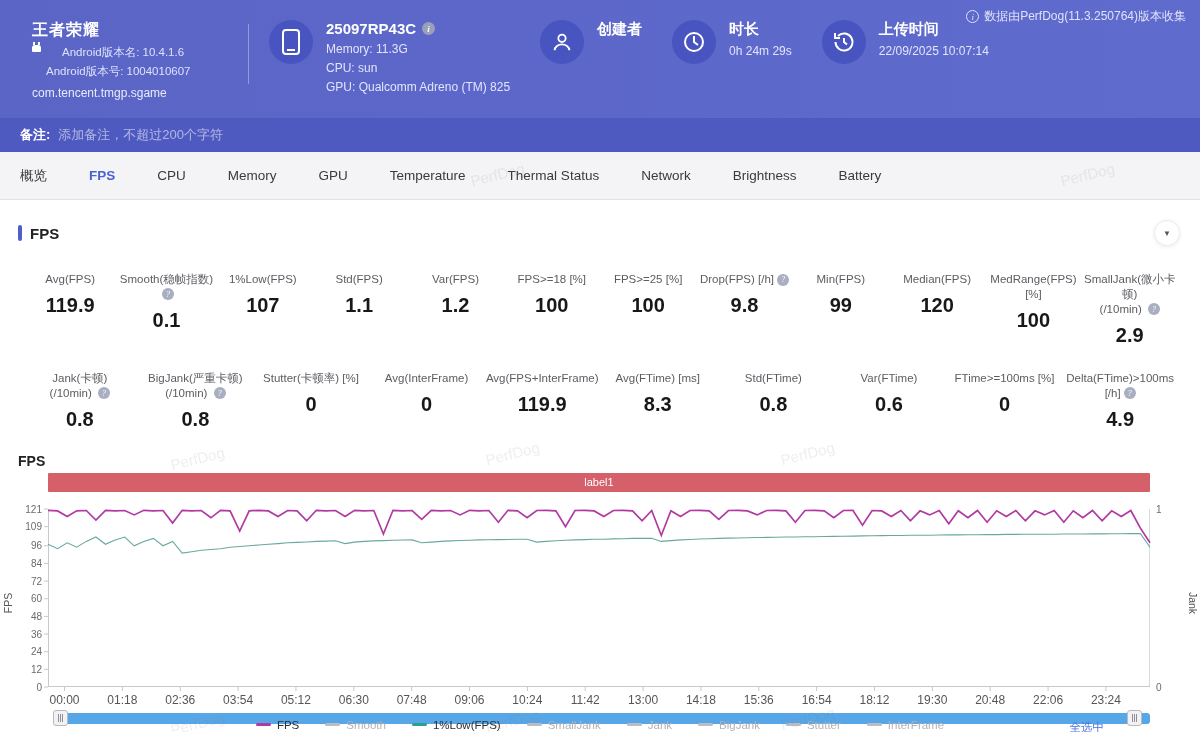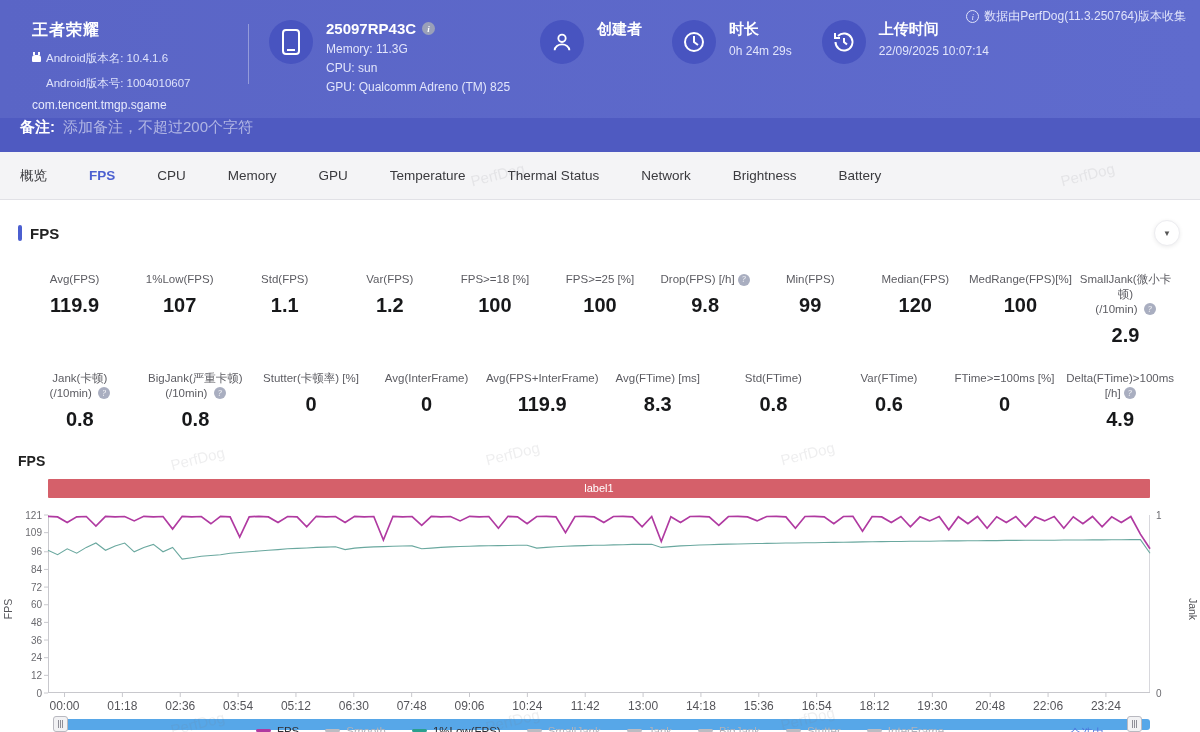--- a/index.html
+++ b/index.html
@@ -13,37 +13,37 @@
     font-size:9px; align-items:center; justify-content:center; font-style:italic; font-family:"Liberation Serif",serif;}
   .hdr-row { display:flex; align-items:flex-start; padding:20px 0 0 18px; }
   .app-icon { width:62px; height:62px; border-radius:12px; position:relative; flex:0 0 auto;
     background:linear-gradient(140deg,#f0c060 0%,#d4542f 45%,#8e2420 100%); box-shadow:0 1px 4px rgba(0,0,0,.3); overflow:hidden;}
   .app-icon:before { content:""; position:absolute; left:14px; top:16px; width:46px; height:46px; border-radius:50%;
     background:radial-gradient(circle at 40% 35%, #f7e3c0 0%, #caa26a 35%, #8c3c23 75%);}
   .badge-5v5 { position:absolute; top:2px; left:2px; background:#c03227; color:#ffe9a8; font-size:9px; font-weight:bold;
     font-style:italic; padding:1px 4px; border-radius:4px; border:1px solid #ffd77e; z-index:2;}
   .app-info { margin-left:14px; width:200px; }
   .app-name { font-size:16px; font-weight:bold; letter-spacing:1px; }
-  .app-line { font-size:11.5px; color:#dde1fb; margin-top:10px; display:flex; align-items:center; gap:5px;}
+  .app-line { font-size:11.5px; color:#dde1fb; margin-top:4px; display:flex; gap:21px;}
   .android-ico { width:9px; height:7px; background:#fff; border-radius:3px 3px 1px 1px; position:relative; flex:0 0 auto;}
   .android-ico:after { content:""; position:absolute; top:-3px; left:1px; width:2px; height:3px; background:#fff; box-shadow:5px 0 0 #fff;}
   .pkg { margin-top:7px; font-size:12px; color:#e7eafc; }
   .hdr-div { width:1px; height:60px; background:rgba(255,255,255,.35); margin:4px 20px 0 16px; }
   .blk { display:flex; margin-right:30px; }
   .blk-ico { width:44px; height:44px; border-radius:50%; background:#4854c0; display:flex; align-items:center; justify-content:center; flex:0 0 auto;}
   .blk-body { margin-left:13px; }
   .blk-title { font-size:15px; font-weight:bold; display:flex; align-items:center; gap:6px; }
   .blk-line { font-size:12px; color:#e2e5fb; margin-top:5px; }
   .phone-glyph { width:18px; height:26px; border:2px solid #fff; border-radius:4px; position:relative;}
   .phone-glyph:after { content:""; position:absolute; bottom:2px; left:3px; right:3px; height:2px; background:#fff;}
   .gray-q { display:inline-flex; width:13px; height:13px; background:#9aa0b8; color:#fff; border-radius:50%;
     font-size:9px; align-items:center; justify-content:center; font-style:italic; font-family:"Liberation Serif",serif;}
 
   
-  .remark { height:34px; background:#4f5ac1; color:#fff; display:flex; align-items:flex-start; padding-left:20px; font-size:15px;}
+  .remark { height:34px; background:#4f5ac1; color:#fff; display:flex; align-items:center; padding-left:20px; font-size:13px;}
   .remark b { font-weight:bold; }
   .remark .ph { color:rgba(255,255,255,.55); margin-left:8px; }
 
   
   .tabs { height:48px; background:#f4f4f6; border-bottom:1px solid #e1e1e6; display:flex; align-items:center;
     padding-left:20px; gap:42px; position:relative;}
   .tab { font-size:13.5px; color:#3a3a3e; cursor:pointer; }
   .tab.active { color:#4b5fd0; font-weight:bold; }
 
   
@@ -65,21 +65,21 @@
 
   
   .chart-head { display:flex; align-items:center; margin:22px 50px 0 18px; }
   .chart-title { font-size:14px; font-weight:bold; color:#222; }
   .thresh { margin-left:auto; display:flex; align-items:center; gap:10px; font-size:12.5px; color:#444; }
   .thresh input { width:56px; border:none; border-bottom:1px solid #c9c9cf; text-align:center; font-size:12.5px;
     color:#333; background:transparent; outline:none; font-family:inherit;}
   .reset-link { color:#4a6fdc; font-size:12.5px; cursor:pointer; }
 
   
-  .chart-wrap { position:relative; height:246px; margin-top:6px; }
+  .chart-wrap { position:relative; height:246px; }
   .band { position:absolute; left:48px; right:50px; top:4px; height:19px; background:#d5606a;
     color:#fff; font-size:11px; display:flex; align-items:center; justify-content:center; border-radius:1px;}
   .plot { position:absolute; left:48px; top:40px; width:1102px; height:178px; }
   .plot svg { overflow:visible; display:block;}
   .ytick { position:absolute; font-size:10px; color:#6b6b70; width:34px; text-align:right; }
   .rtick { position:absolute; font-size:10px; color:#6b6b70; left:1156px; }
   .xtick { position:absolute; top:224px; font-size:12px; color:#55555a; transform:translateX(-50%); }
   .axis-lab { position:absolute; font-size:10.5px; color:#55555a; }
   .axis-lab.left { left:-2px; top:128px; transform:rotate(-90deg); }
   .axis-lab.right { right:-4px; top:128px; transform:rotate(90deg); }
@@ -213,20 +213,24 @@
     <span class="sec-title">FPS</span>
     <span class="collapse-btn">
         <span>▼</span>
       </span>
   </div>
 
   <div class="mrow" id="mrow1">
       <div class="metric">
         <div class="m-label">Avg(FPS)</div>
         <div class="m-val">119.9</div>
+      </div>
+      <div class="metric">
+        <div class="m-label">Smooth(稳帧指数)<span class="m-help">?</span></div>
+        <div class="m-val">0.1</div>
       </div>
       <div class="metric">
         <div class="m-label">1%Low(FPS)</div>
         <div class="m-val">107</div>
       </div>
       <div class="metric">
         <div class="m-label">Std(FPS)</div>
         <div class="m-val">1.1</div>
       </div>
       <div class="metric">

